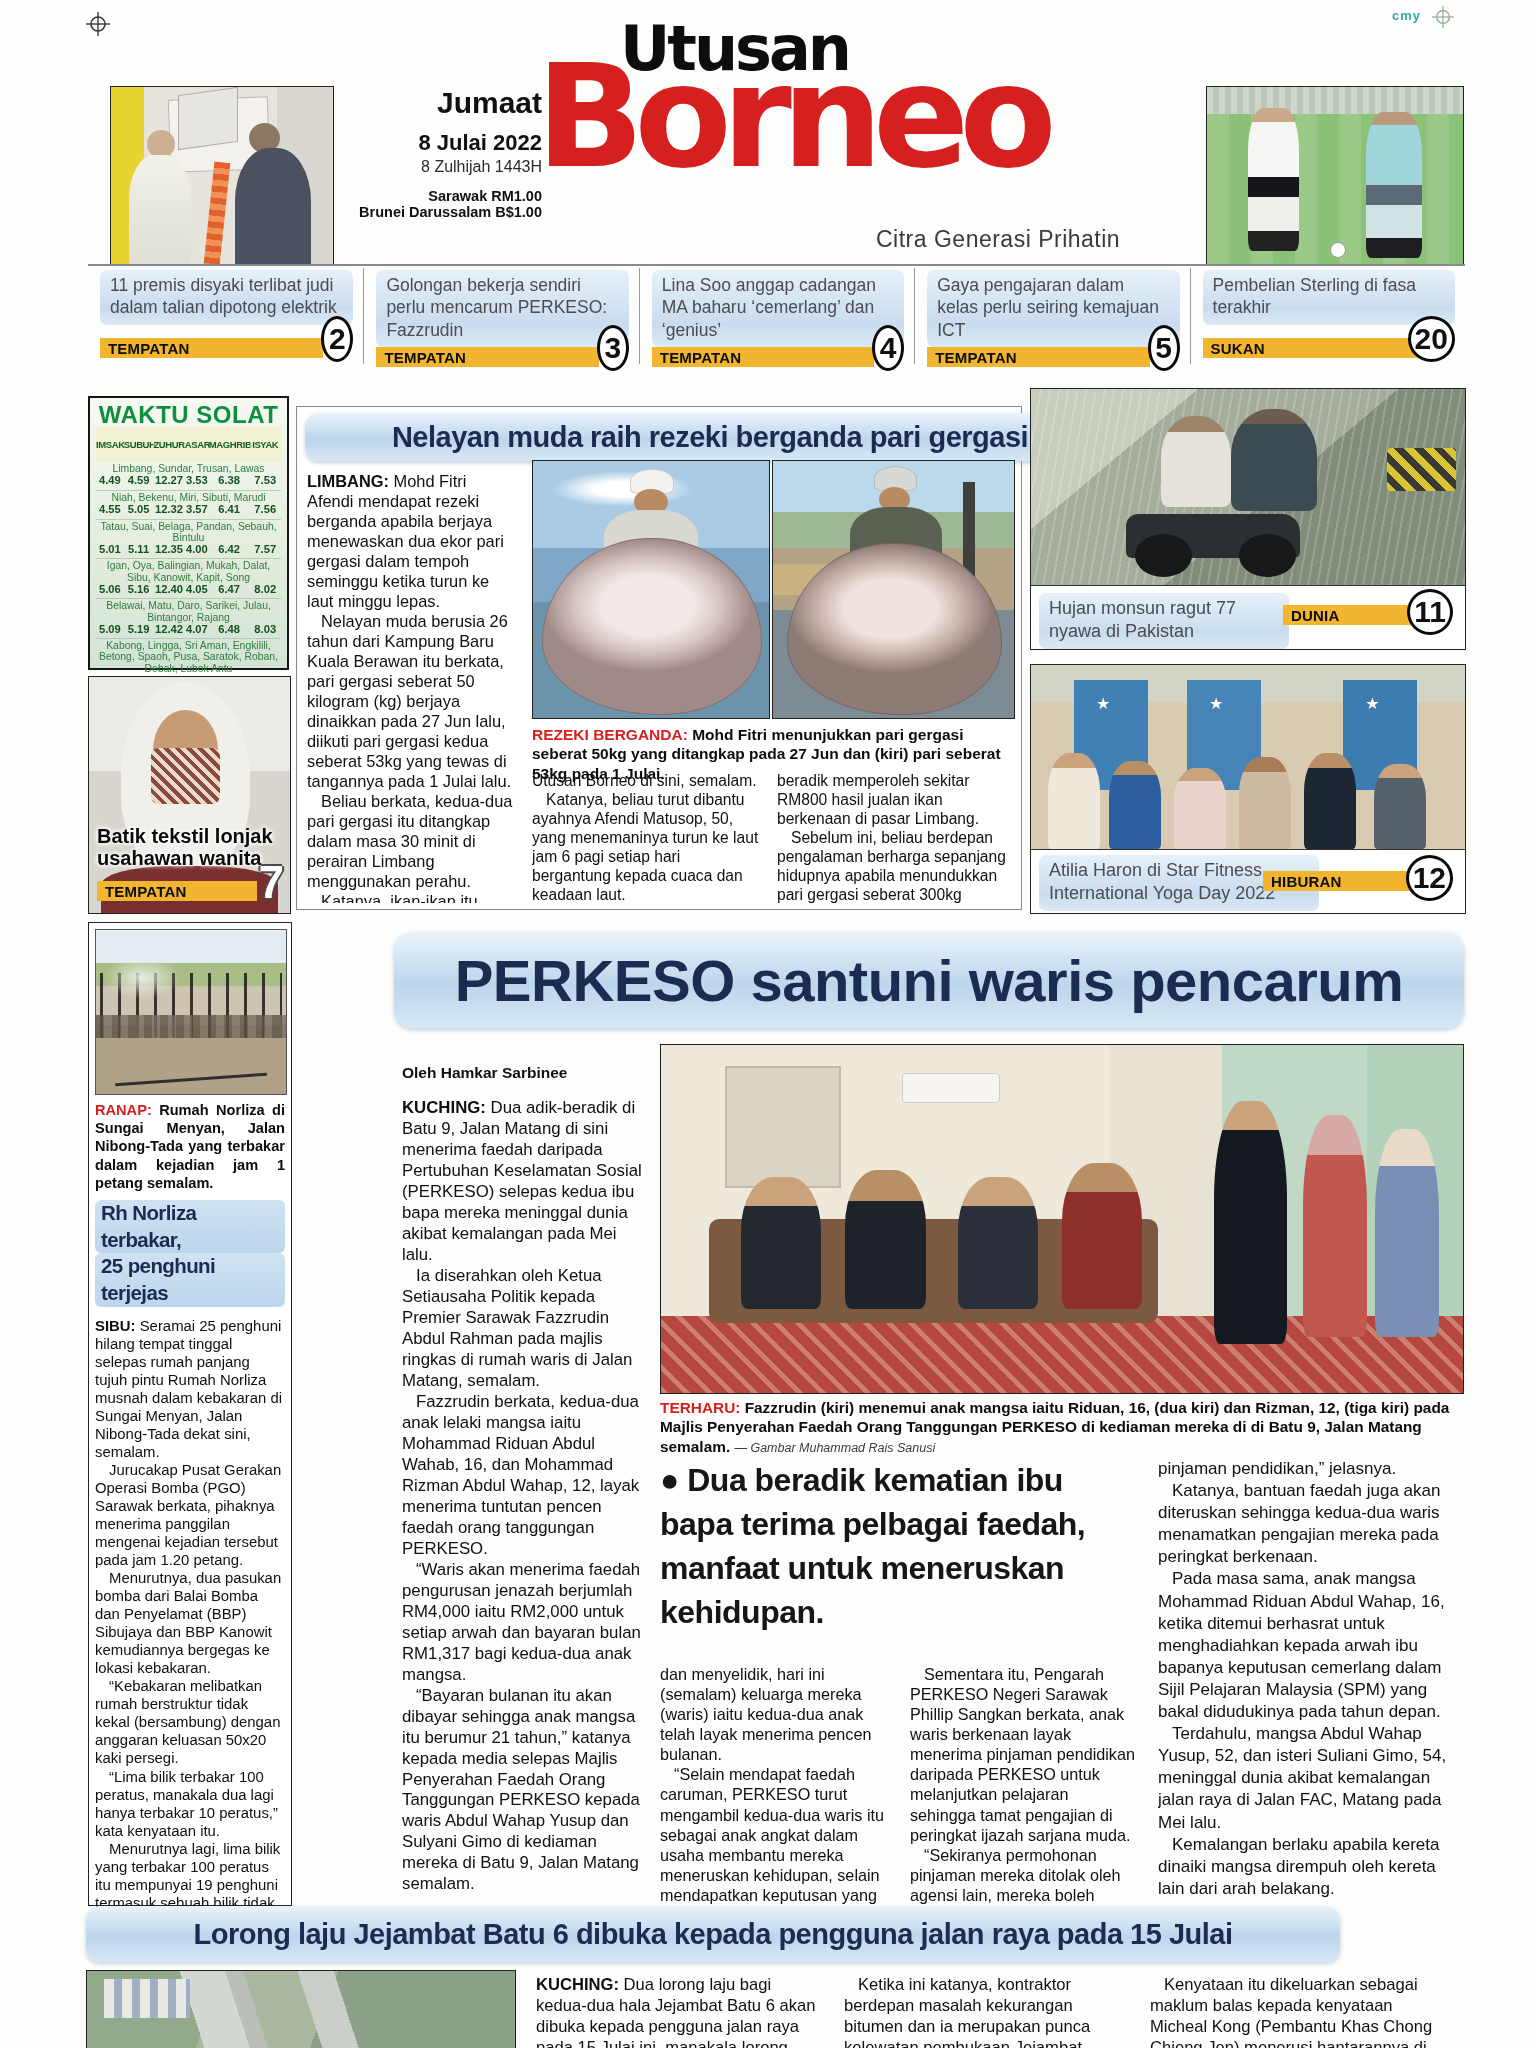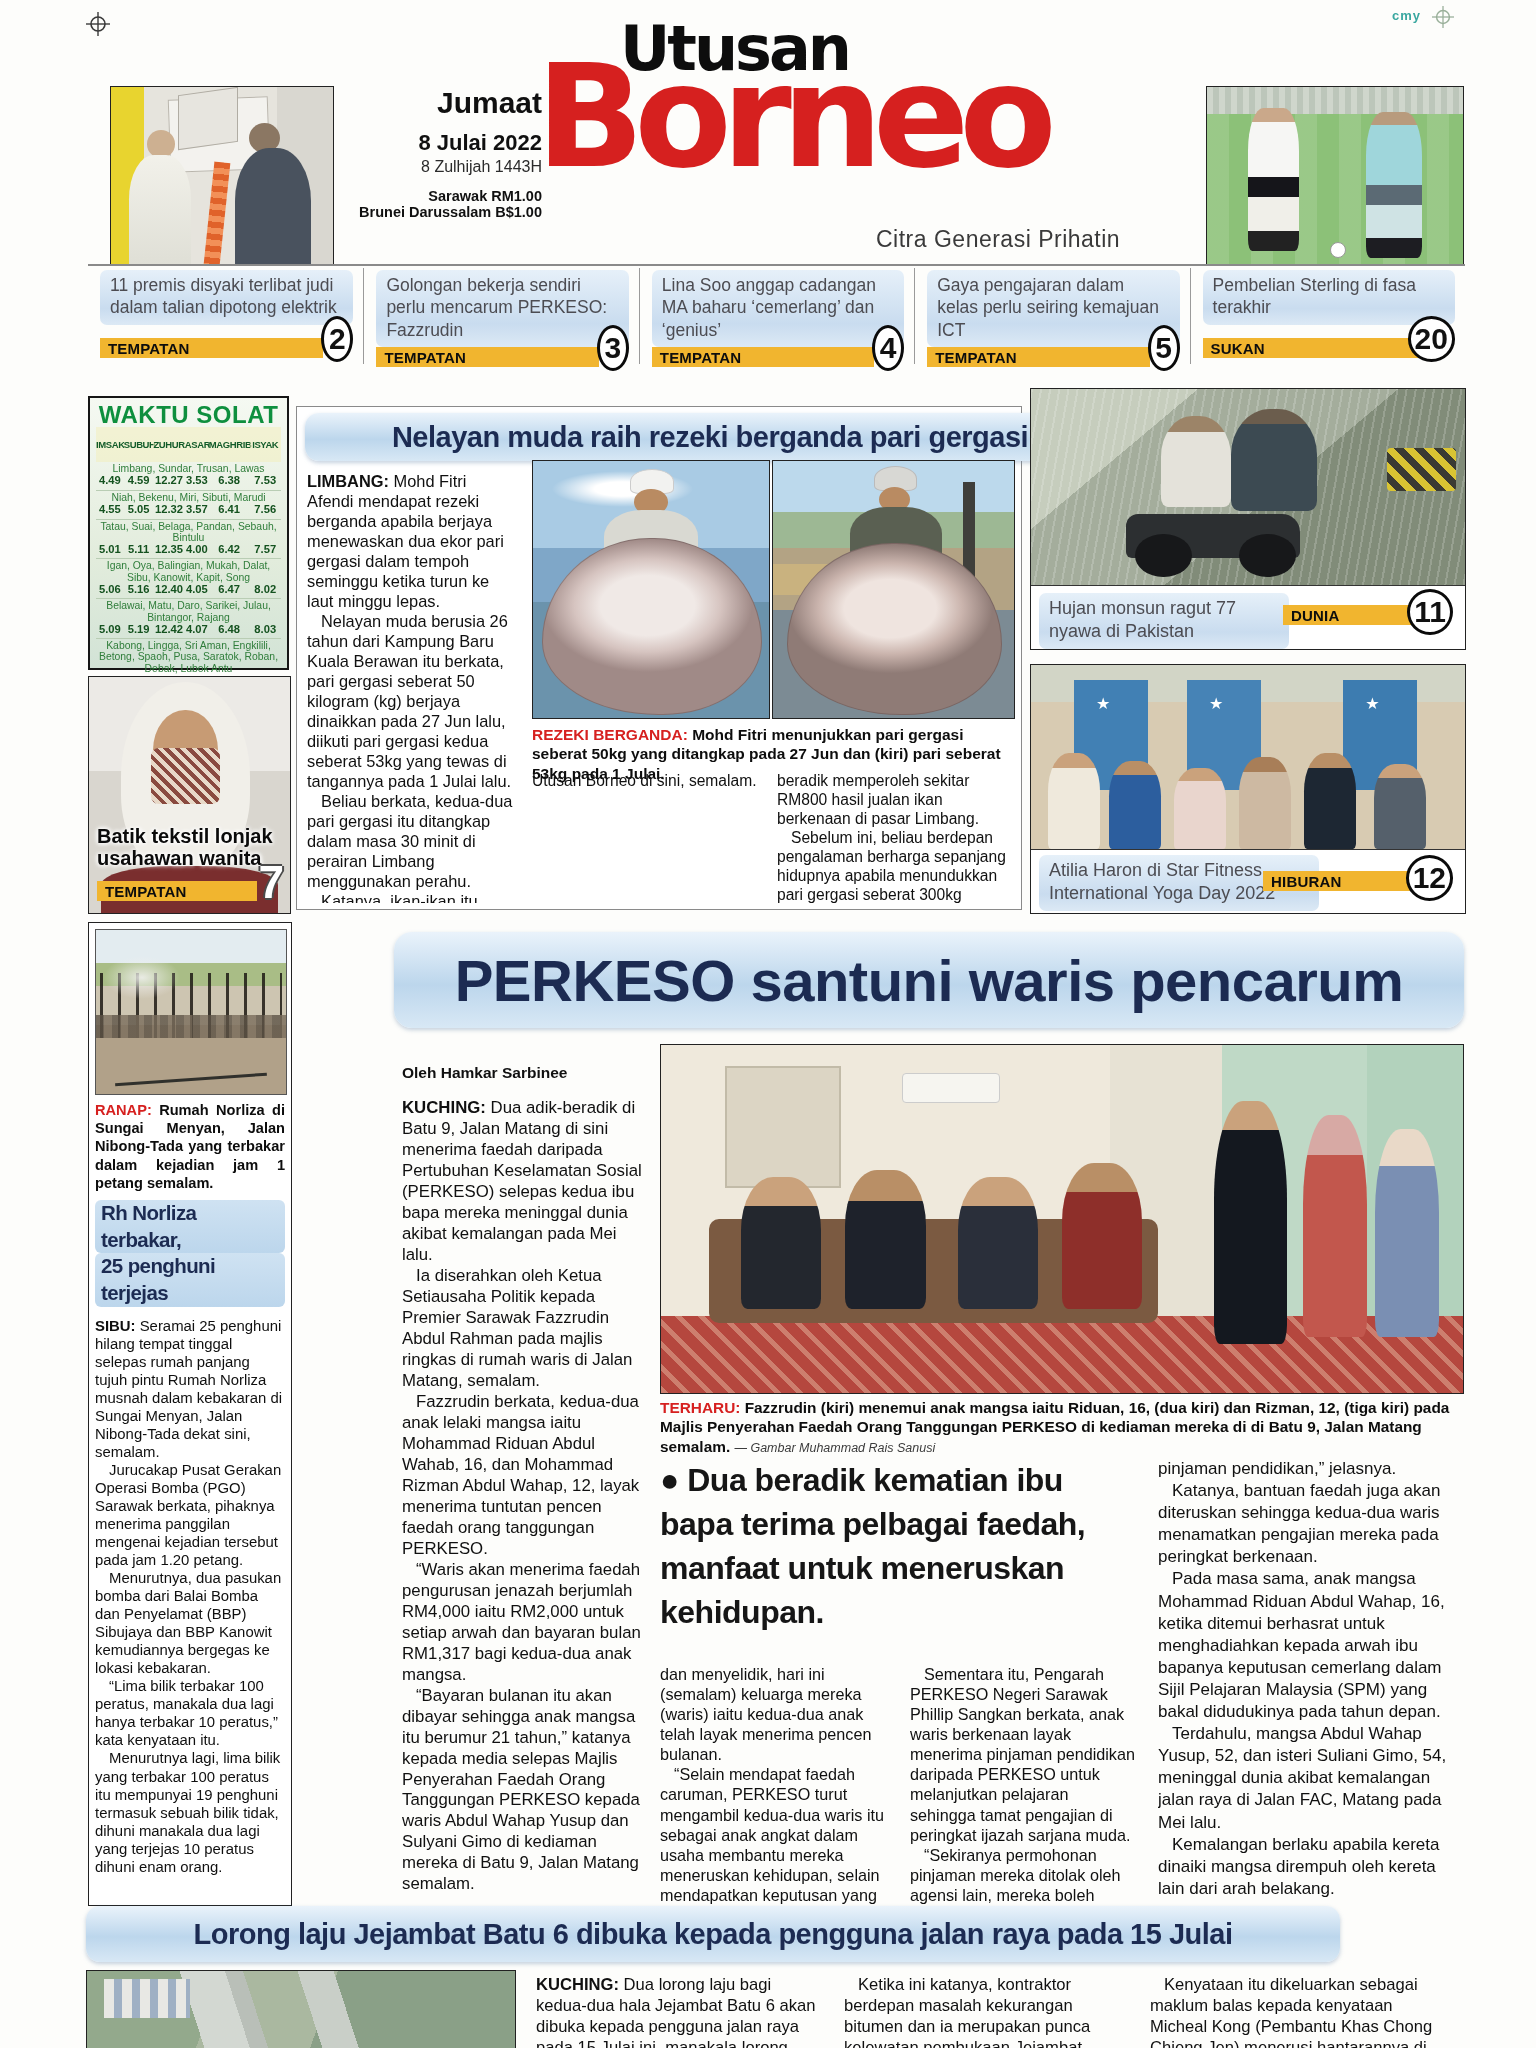--- a/index.html
+++ b/index.html
@@ -321,20 +321,21 @@
     </div>
 
     <div class="cap" style="position:absolute;left:235px;top:318px;width:481px;font-size:15.5px;">
       <span class="lead-red">REZEKI BERGANDA:</span>
       <span>Mohd Fitri menunjukkan pari gergasi seberat 50kg yang ditangkap pada 27 Jun dan (kiri) pari seberat 53kg pada 1 Julai.</span>
     </div>
 
     <div class="bt" style="position:absolute;left:235px;top:364px;width:230px;height:132px;font-size:15.6px;line-height:1.22;overflow:hidden;">
       <div class="rep cont">
           <p>Utusan Borneo di sini, semalam.</p>
+          <p>Katanya, beliau turut dibantu ayahnya Afendi Matusop, 50, yang menemaninya turun ke laut jam 6 pagi setiap hari bergantung kepada cuaca dan keadaan laut.</p>
         </div>
     </div>
     <div class="bt" style="position:absolute;left:480px;top:364px;width:236px;height:132px;font-size:15.6px;line-height:1.22;overflow:hidden;">
       <div class="rep cont">
           <p>beradik memperoleh sekitar RM800 hasil jualan ikan berkenaan di pasar Limbang.</p>
           <p>Sebelum ini, beliau berdepan pengalaman berharga sepanjang hidupnya apabila menundukkan pari gergasi seberat 300kg beberapa tahun lalu.</p>
         </div>
     </div>
   </div>
 
@@ -394,20 +395,21 @@
     </div>
     <div style="margin-top:8px;font-size:20.5px;font-weight:800;color:#1c2b52;line-height:1.3;letter-spacing:-0.6px;">
       <span class="vglow">Rh Norliza terbakar,</span><br>
       <span class="vglow">25 penghuni terjejas</span>
     </div>
     <div class="bt" style="margin-top:10px;font-size:14.9px;line-height:1.21;height:628px;overflow:hidden;">
       <p><span class="lead">SIBU:</span> <span>Seramai 25 penghuni hilang tempat tinggal selepas rumah panjang tujuh pintu Rumah Norliza musnah dalam kebakaran di Sungai Menyan, Jalan Nibong-Tada dekat sini, semalam.</span></p>
       <div class="rep">
           <p>Jurucakap Pusat Gerakan Operasi Bomba (PGO) Sarawak berkata, pihaknya menerima panggilan mengenai kejadian tersebut pada jam 1.20 petang.</p>
           <p>Menurutnya, dua pasukan bomba dari Balai Bomba dan Penyelamat (BBP) Sibujaya dan BBP Kanowit kemudiannya bergegas ke lokasi kebakaran.</p>
+          <p>“Kebakaran melibatkan rumah berstruktur tidak kekal (bersambung) dengan anggaran keluasan 50x20 kaki persegi.</p>
           <p>“Lima bilik terbakar 100 peratus, manakala dua lagi hanya terbakar 10 peratus,” kata kenyataan itu.</p>
           <p>Menurutnya lagi, lima bilik yang terbakar 100 peratus itu mempunyai 19 penghuni termasuk sebuah bilik tidak, dihuni manakala dua lagi yang terjejas 10 peratus dihuni enam orang.</p>
         </div>
     </div>
   </div>
 
   <div class="hbar abs" style="left:394px;top:932px;width:1070px;height:96px;font-size:58px;border-radius:18px;">PERKESO santuni waris pencarum</div>
   <div class="abs" style="left:402px;top:1064px;font-size:15.5px;font-weight:800;color:#101010;">Oleh Hamkar Sarbinee</div>
 
   <div class="abs bt" style="left:402px;top:1098px;width:240px;height:800px;font-size:16.8px;line-height:1.25;overflow:hidden;">

